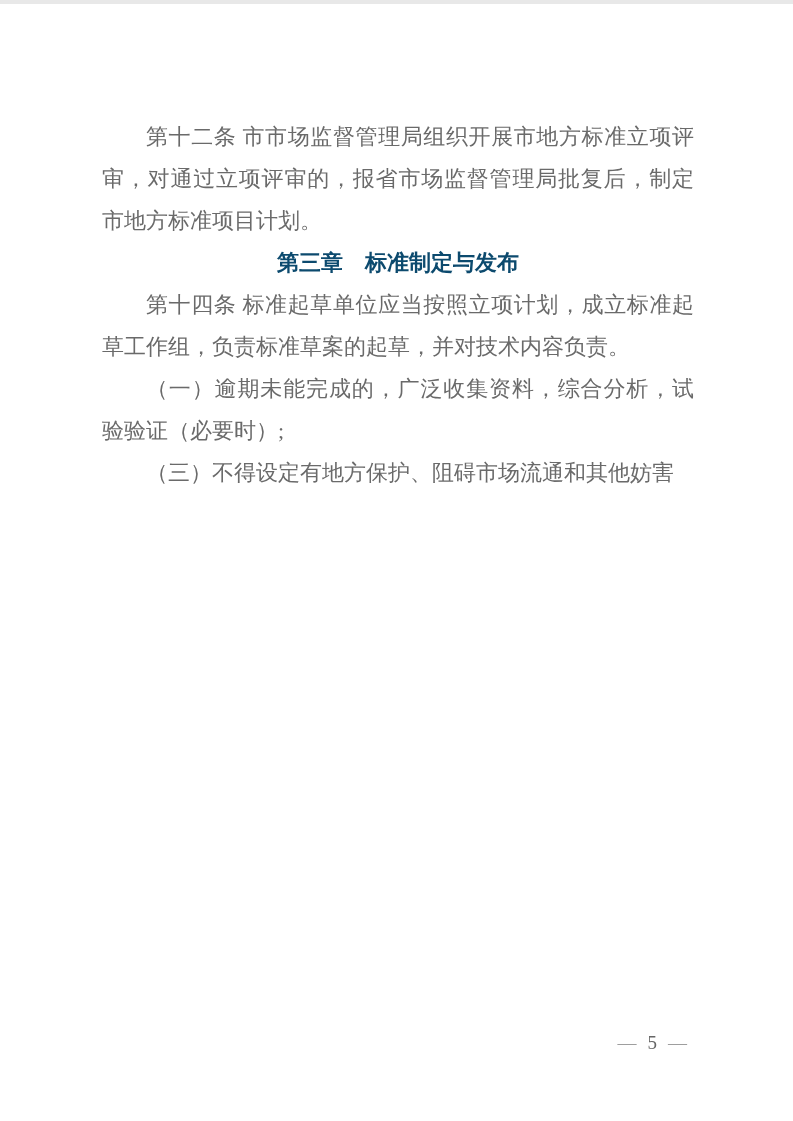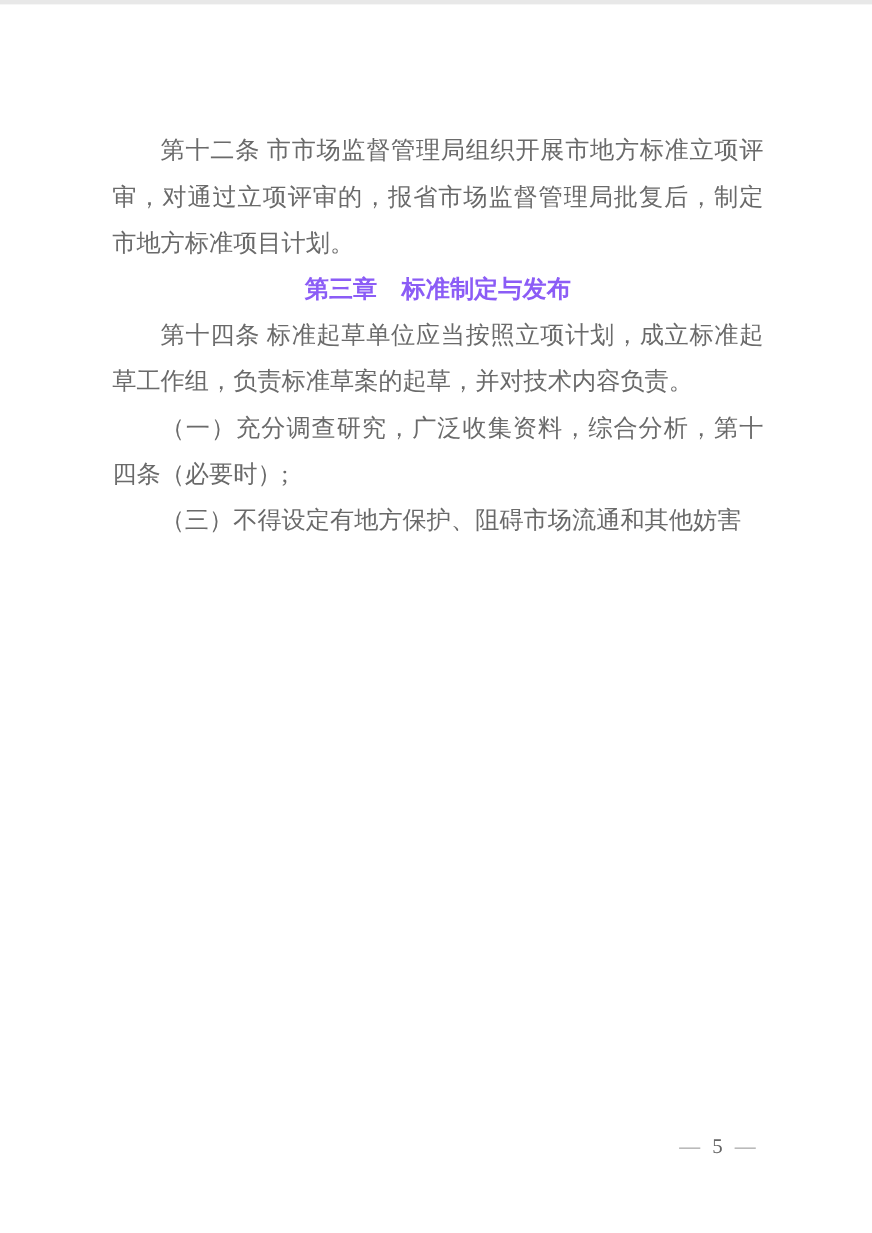--- a/index.html
+++ b/index.html
@@ -28,21 +28,21 @@
   }
   .para {
     margin: 0;
     text-indent: 2em;
   }
   .chapter {
     margin: 0;
     text-indent: 0;
     text-align: center;
     font-weight: bold;
-    color: #8b5cf6;
+    color: #0c4a6e;
   }
   .footer {
     position: absolute;
     top: 1028px;
     right: 103px;
     font-size: 19px;
     color: #7d7d7d;
     letter-spacing: 1px;
     white-space: nowrap;
   }
@@ -57,21 +57,21 @@
 </style>
 </head>
 <body>
 
 <div class="page">
 
   <div class="text-block">
     <p class="para">第十二条 市市场监督管理局组织开展市地方标准立项评审，对通过立项评审的，报省市场监督管理局批复后，制定市地方标准项目计划。</p>
     <p class="chapter">第三章　标准制定与发布</p>
     <p class="para">第十四条 标准起草单位应当按照立项计划，成立标准起草工作组，负责标准草案的起草，并对技术内容负责。</p>
-    <p class="para">（一）充分调查研究，广泛收集资料，综合分析，第十四条（必要时）;</p>
+    <p class="para">（一）逾期未能完成的，广泛收集资料，综合分析，试验验证（必要时）;</p>
     <p class="para">（三）不得设定有地方保护、阻碍市场流通和其他妨害</p>
   </div>
 
   <div class="footer">
     <span class="dash">—</span><span class="num">5</span><span class="dash">—</span>
   </div>
 
 </div>
 
 </body></html>

